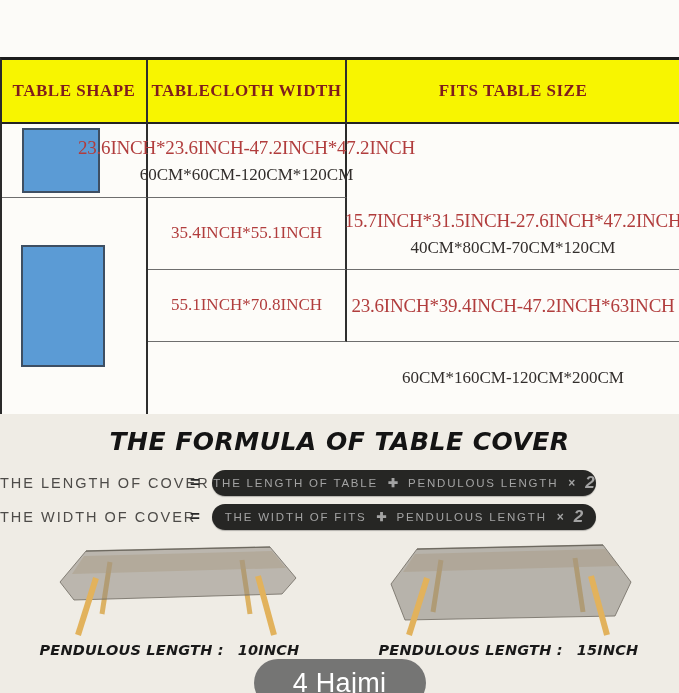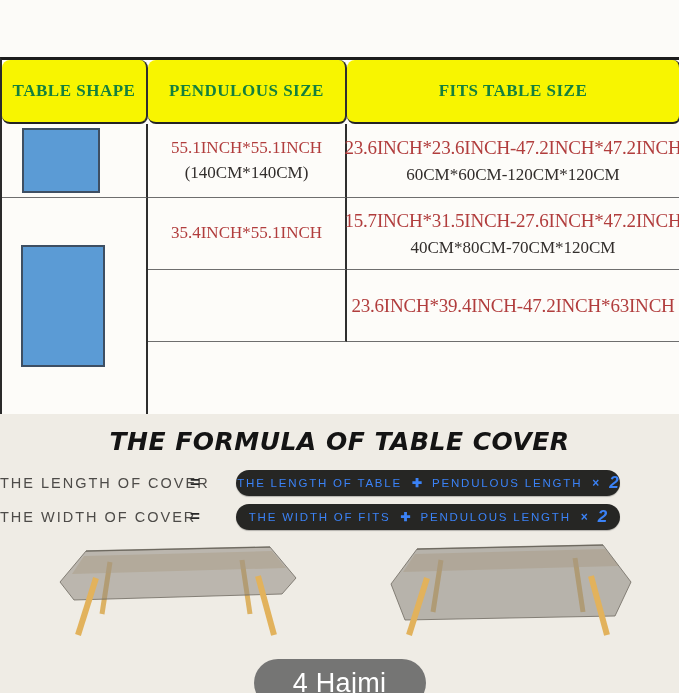--- a/index.html
+++ b/index.html
@@ -23,21 +23,21 @@
     box-sizing:border-box;
   }
   .cell{
     display:flex;flex-direction:column;align-items:center;justify-content:center;
     border-right:2px solid #2e2e2e;border-bottom:1px solid #6e6e6e;
     box-sizing:border-box;overflow:visible;
   }
   .cell.last-col{border-right:2px solid #2a2a2a;}
   .header-cell{
     background:#f8f500;border-bottom:2px solid #232323;
-    font-weight:bold;font-size:17px;letter-spacing:.5px;color:#15803d;border-radius:8px;
+    font-weight:bold;font-size:17px;letter-spacing:.5px;color:#7f1d1d;
   }
   .shape-cell{justify-content:center;}
   .shape-cell.merged{border-bottom:none;}
   .sq{width:74px;height:61px;background:#5b9bd5;border:2px solid #3e4f63;margin-right:26px;}
   .rect{width:80px;height:118px;background:#5b9bd5;border:2px solid #3e4f63;margin-right:22px;}
   .line-red{color:#b13d3d;font-size:17px;line-height:1.55;white-space:nowrap;}
   .line-dark{color:#322e2c;font-size:17px;line-height:1.45;white-space:nowrap;}
   .fits-cell .line-red{font-size:19px;letter-spacing:-0.2px;}
 
   
@@ -58,21 +58,21 @@
   .formula-row.r1{top:56px;}
   .formula-row.r2{top:90px;}
   .f-label{
     width:178px;text-align:right;
     font-size:14.5px;letter-spacing:2px;color:#4d4b48;white-space:nowrap;
   }
   .f-eq{width:34px;text-align:center;font-size:17px;font-weight:bold;color:#262626;}
   .f-pill{
     width:384px;height:26px;background:#262624;border-radius:14px;
     display:flex;align-items:center;justify-content:center;gap:10px;
-    color:#3b82f6;box-shadow:0 1px 1px rgba(0,0,0,.25);margin-left:24px;
+    color:#a3a3a3;box-shadow:0 1px 1px rgba(0,0,0,.25);
   }
   .f-pill .op{font-size:11.5px;letter-spacing:1.8px;white-space:nowrap;}
   .f-pill .plus{font-size:12px;font-weight:bold;}
   .f-pill .times{font-size:12px;font-weight:bold;}
   .f-pill .factor{font-size:17px;font-weight:bold;font-style:italic;}
 
   .illos{position:absolute;top:118px;left:0;width:679px;height:105px;display:flex;}
   .illo{width:339px;height:105px;}
 
   .pendulous-row{position:absolute;top:228px;left:0;width:679px;display:flex;}
@@ -95,54 +95,52 @@
 </head>
 <body>
 
 <div class="screen">
 
   <div class="top-strip"></div>
 
   <div class="size-table">
 
     <div class="cell header-cell">TABLE SHAPE</div>
-    <div class="cell header-cell">PENDULOUS SIZE</div>
+    <div class="cell header-cell">TABLECLOTH WIDTH</div>
     <div class="cell header-cell last-col">FITS TABLE SIZE</div>
 
     <div class="cell shape-cell">
       <div class="sq"></div>
-    </div>
-    <div class="cell">
-      <div class="line-red">55.1INCH*55.1INCH</div>
-      <div class="line-dark">(140CM*140CM)</div>
     </div>
     <div class="cell last-col fits-cell">
       <div class="line-red">23.6INCH*23.6INCH-47.2INCH*47.2INCH</div>
       <div class="line-dark">60CM*60CM-120CM*120CM</div>
     </div>
 
     <div class="cell shape-cell merged" style="grid-row:3 / span 3;grid-column:1;">
       <div class="rect"></div>
     </div>
 
     <div class="cell" style="grid-row:3;grid-column:2;">
       <div class="line-red">35.4INCH*55.1INCH</div>
     </div>
     <div class="cell last-col fits-cell" style="grid-row:3;grid-column:3;">
       <div class="line-red">15.7INCH*31.5INCH-27.6INCH*47.2INCH</div>
       <div class="line-dark">40CM*80CM-70CM*120CM</div>
     </div>
 
     <div class="cell" style="grid-row:4;grid-column:2;">
+      <div class="line-red">55.1INCH*70.8INCH</div>
     </div>
     <div class="cell last-col fits-cell" style="grid-row:4;grid-column:3;">
       <div class="line-red">23.6INCH*39.4INCH-47.2INCH*63INCH</div>
     </div>
 
     <div class="cell last-col fits-cell" style="grid-row:5;grid-column:3;border-bottom:none;">
+      <div class="line-dark">60CM*160CM-120CM*200CM</div>
     </div>
   </div>
 
   <div class="formula-section">
 
     <div class="formula-title">THE FORMULA OF TABLE COVER</div>
 
     <div class="formula-row r1">
       <div class="f-label">THE LENGTH OF COVER</div>
       <div class="f-eq">=</div>
@@ -189,17 +187,25 @@
         <polygon points="76,22 266,17 280,34 64,40" fill="#c9b084" opacity="0.45"></polygon>
 
         <polygon points="78,17 264,13 292,50 276,84 66,88 52,52" fill="#8f8a81" fill-opacity="0.58" stroke="#6f6a61" stroke-width="0.8"></polygon>
         <line x1="78" y1="17" x2="264" y2="13" stroke="#5d594f" stroke-width="1.4" opacity="0.6"></line>
 
         <line x1="88" y1="46" x2="70" y2="103" stroke="#e2b25c" stroke-width="6"></line>
         <line x1="252" y1="44" x2="268" y2="103" stroke="#e2b25c" stroke-width="6"></line>
       </svg>
     </div>
 
+    <div class="pendulous-row">
+      <div class="pend">
+        <span>PENDULOUS LENGTH :</span><span class="pv">10INCH</span>
+      </div>
+      <div class="pend">
+        <span>PENDULOUS LENGTH :</span><span class="pv">15INCH</span>
+      </div>
+    </div>
 
     <div class="badge">4 Hajmi</div>
   </div>
 
 </div>
 
 </body></html>

